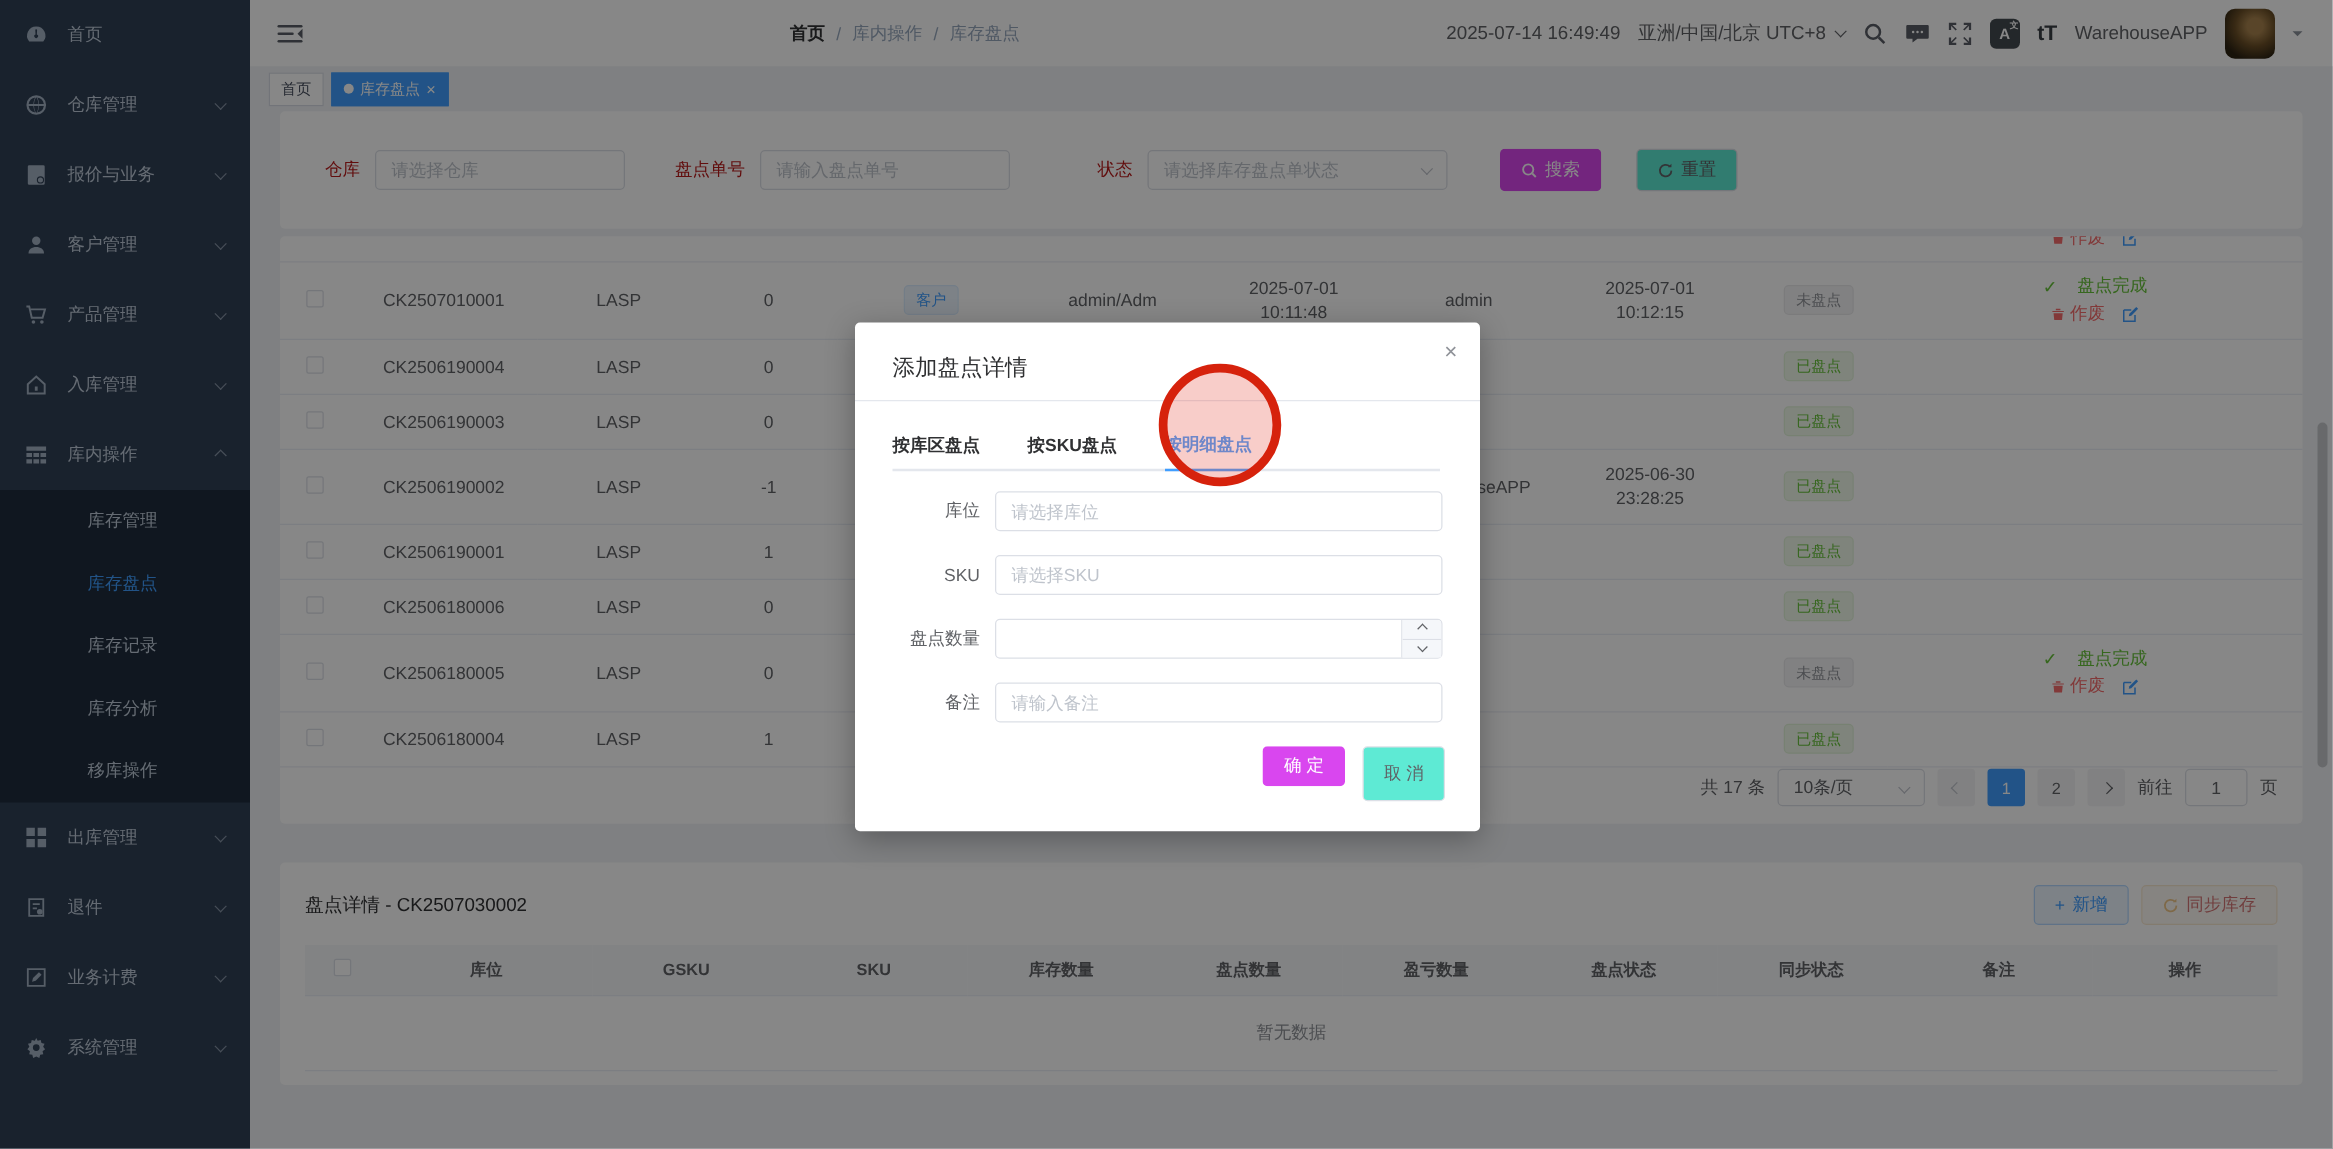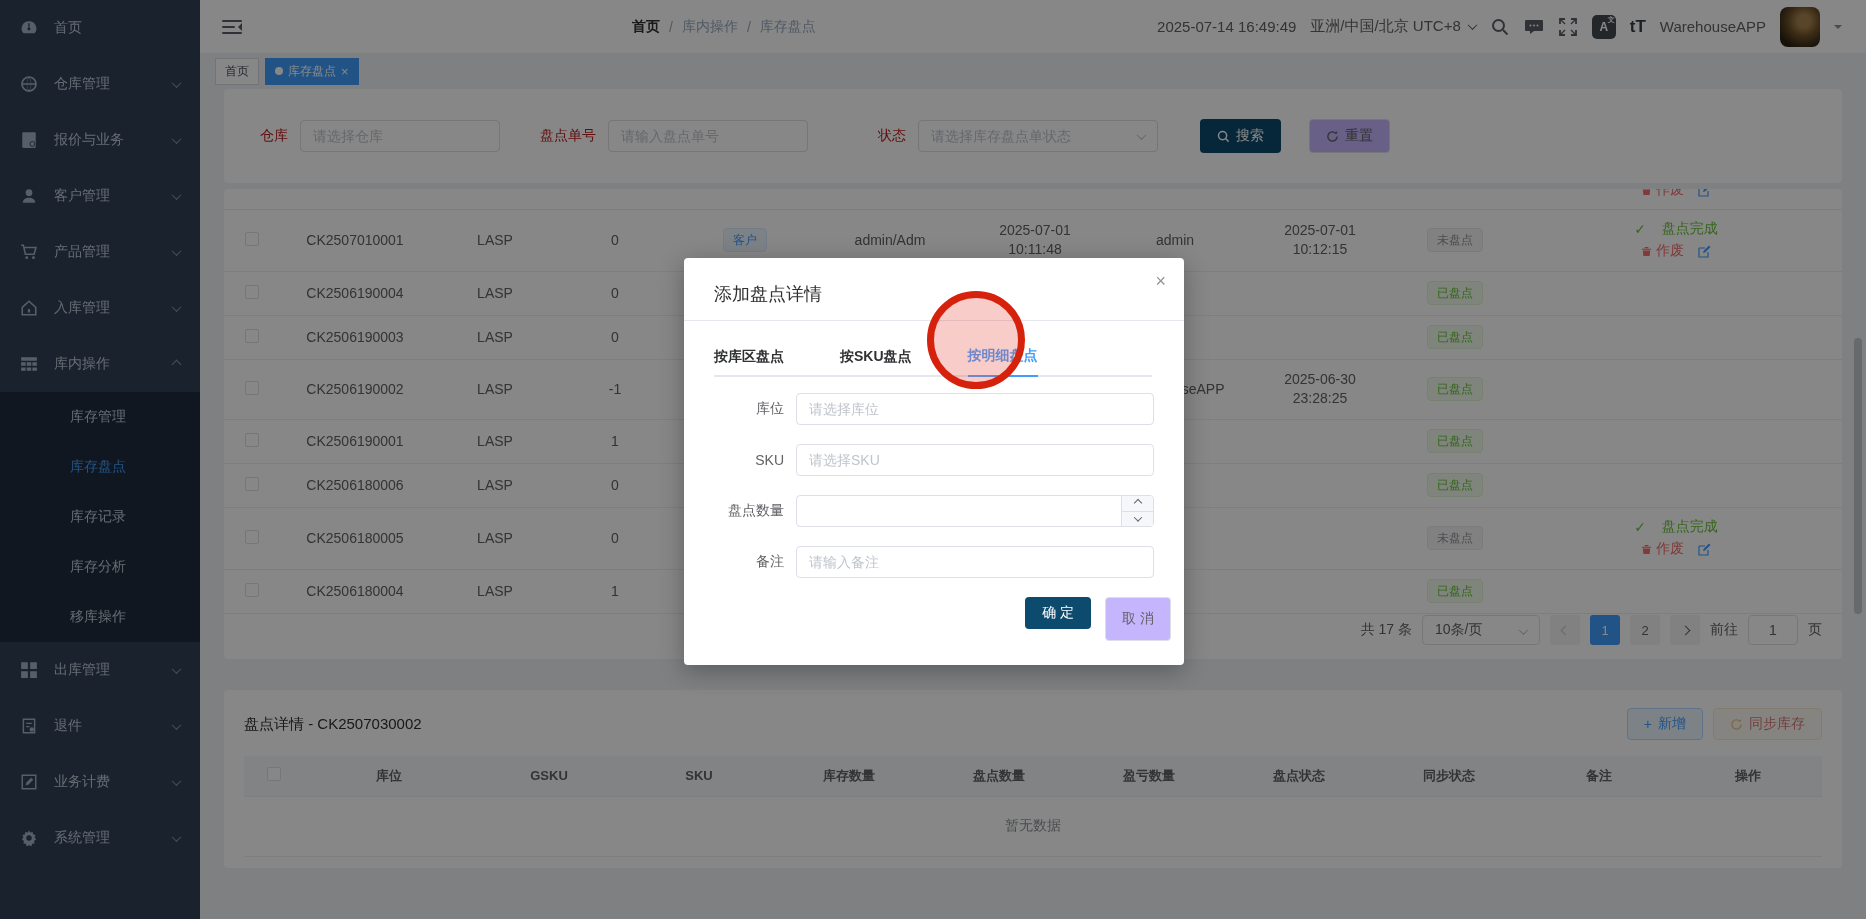--- a/index.html
+++ b/index.html
@@ -57,22 +57,22 @@
 
   
   .card{position:absolute;background:#fff;border-radius:4px}
   .filter-card{left:224px;top:89px;width:1618px;height:94px;display:flex;align-items:center;padding:0 36px;gap:12px}
   .f-label{color:#b91c1c;font-size:14px;flex:none}
   .el-input{position:relative;height:32px;border:1px solid #dcdfe6;border-radius:4px;background:#fff;display:flex;align-items:center}
   .el-input input{border:none;outline:none;width:100%;height:100%;padding:0 12px;font-size:14px;color:#606266;background:transparent}
   .el-input input::placeholder{color:#bfc4cc}
   .el-input .chev{position:absolute;right:12px;top:12px;color:#c0c4cc}
   .btn{height:34px;border-radius:4px;display:inline-flex;align-items:center;justify-content:center;gap:6px;font-size:14px;cursor:pointer;border:1px solid transparent;padding:0 16px}
-  .btn-primary{background:#0c4a6e;color:#fff}
-  .btn-plain{background:#c4b5fd;border-color:#dcdfe6;color:#606266}
+  .btn-primary{background:#d946ef;color:#fff}
+  .btn-plain{background:#5eead4;border-color:#dcdfe6;color:#606266}
 
   
   .table-card{left:224px;top:189px;width:1618px;height:470px}
   table.main{width:100%;border-collapse:collapse;table-layout:fixed}
   table.main td{border-bottom:1px solid #ebeef5;text-align:center;font-size:14px;color:#606266;vertical-align:middle;overflow:hidden}
   .cbx{width:14px;height:14px;border:1px solid #dcdfe6;border-radius:2px;display:inline-block;background:#fff;cursor:pointer}
   .el-tag{display:inline-block;height:24px;line-height:22px;padding:0 9px;font-size:12px;border-radius:4px;border:1px solid}
   .tag-primary{color:#409eff;background:#ecf5ff;border-color:#d9ecff}
   .tag-success{color:#67c23a;background:#f0f9eb;border-color:#e1f3d8}
   .tag-info{color:#909399;background:#f4f4f5;border-color:#e9e9eb}
@@ -106,34 +106,34 @@
 
   
   .v-scroll{position:absolute;right:4px;top:338px;width:8px;height:276px;border-radius:4px;background:rgba(144,147,153,.45);z-index:11}
 
   
   .overlay{position:absolute;inset:0;background:rgba(0,0,0,.47);z-index:50}
   .modal{position:absolute;left:684px;top:258px;width:500px;height:407px;background:#fff;border-radius:4px;z-index:60;box-shadow:0 6px 24px rgba(0,0,0,.3)}
   .modal-close{position:absolute;right:18px;top:14px;color:#909399;font-size:18px;cursor:pointer;line-height:1}
   .modal-title{padding:24px 30px 14px;font-size:18px;color:#303133}
   .modal-divider{border-bottom:1px solid #e4e7ed;margin:0}
-  .m-tabs{display:flex;gap:56px;padding:0 30px;margin-top:16px;position:relative;height:40px;align-items:center}
+  .m-tabs{display:flex;gap:38px;padding:0 30px;margin-top:16px;position:relative;height:40px;align-items:center}
   .m-tab{font-size:14px;font-weight:600;color:#303133;cursor:pointer;height:40px;display:flex;align-items:center}
   .m-tab.active{color:#409eff;border-bottom:2px solid #409eff}
   .m-tabs-underline{position:absolute;left:30px;right:32px;bottom:0;height:2px;background:#e4e7ed;z-index:-1}
   .m-form{padding:16px 30px 0}
   .m-row{display:flex;align-items:center;margin-bottom:19px}
   .m-label{width:82px;text-align:right;padding-right:12px;color:#606266;font-size:14px;flex:none}
   .m-input{flex:1;height:32px}
   .num-wrap{position:relative;flex:1}
   .num-spinner{position:absolute;right:1px;top:1px;width:32px;height:30px;border-left:1px solid #dcdfe6;display:flex;flex-direction:column}
   .num-spinner span{flex:1;background:#f5f7fa;display:flex;align-items:center;justify-content:center;color:#606266;cursor:pointer}
   .num-spinner span:first-child{border-bottom:1px solid #dcdfe6;border-radius:0 3px 0 0}
   .num-spinner .chev{width:6px;height:6px}
-  .modal-footer{position:absolute;right:13px;bottom:24px;display:flex;gap:14px}
+  .modal-footer{position:absolute;right:28px;bottom:24px;display:flex;gap:14px}
   .btn-ok{min-width:65px;height:32px}
   .btn-cancel{min-width:65px;height:44px}
 
   .red-circle{position:absolute;left:927px;top:291px;width:98px;height:98px;border:7px solid #d6220c;border-radius:50%;background:rgba(231,76,60,.28);z-index:70}
 
   svg{display:block}
 </style>
 </head>
 <body>
 

